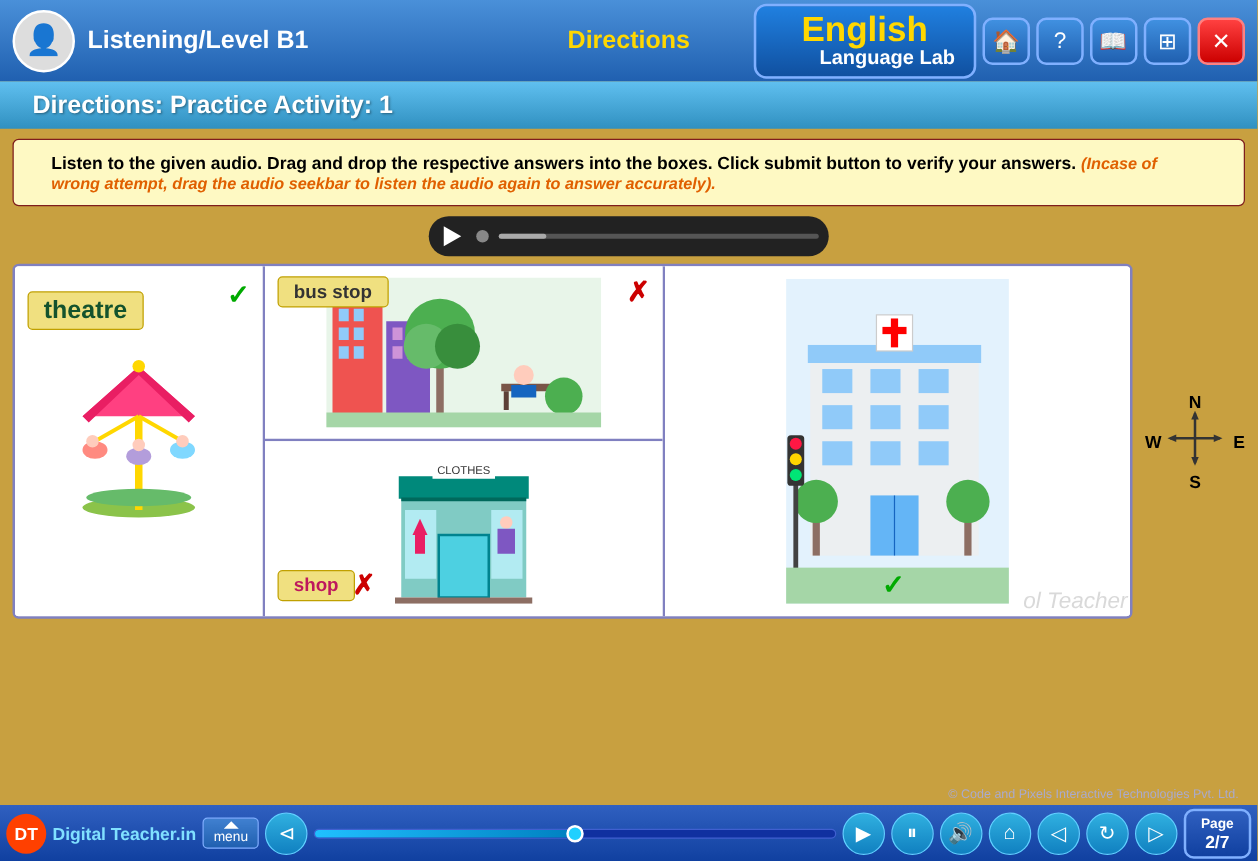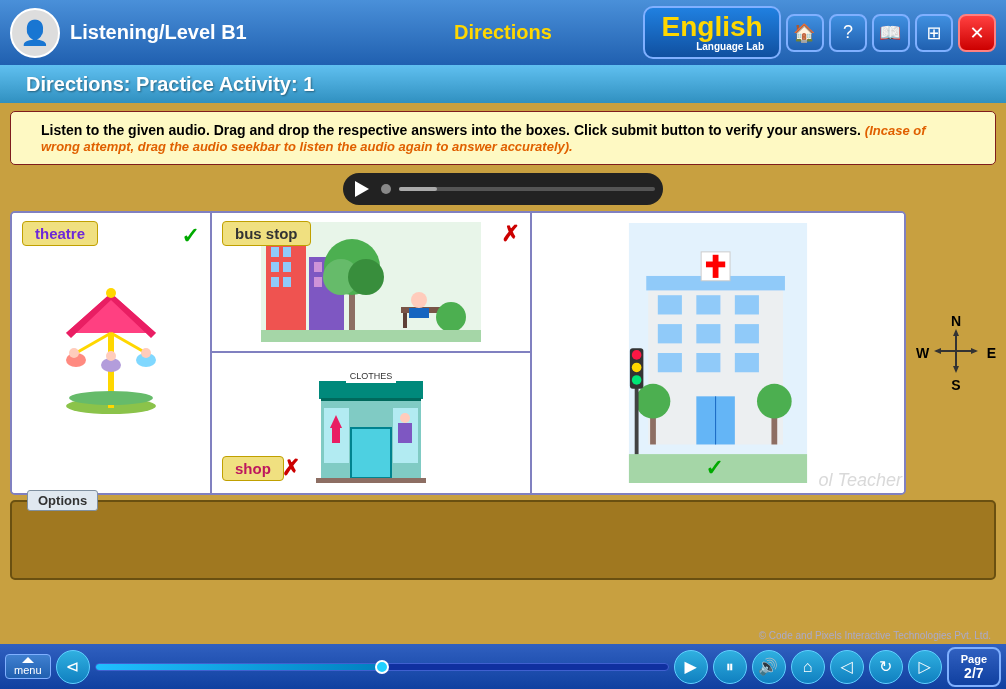--- a/index.html
+++ b/index.html
@@ -58,21 +58,21 @@
       margin-right: 5px;
     }
     .header-logo-top {
       color: #ffd700;
       font-size: 28px;
       font-weight: bold;
       line-height: 1;
     }
     .header-logo-bottom {
       color: #fff;
-      font-size: 10px;
+      font-size: 16px;
       font-weight: bold;
       padding-left: 36px;
     }
     .header-icons {
       display: flex;
       gap: 5px;
       align-items: center;
     }
     .header-icon-btn {
       width: 38px;
@@ -223,29 +223,29 @@
     .grid-cell-half {
       height: 140px;
       border-bottom: 2px solid #8080c0;
     }
     .grid-cell-half-bottom {
       height: 140px;
     }
 
     .answer-label {
       position: absolute;
-      top: 8px;
+      top: 20px;
       left: 10px;
       background: #f0e080;
       border: 1px solid #c0a000;
       border-radius: 4px;
       padding: 3px 12px;
       font-weight: bold;
-      font-size: 15px;
-      color: #6d28d9;
+      font-size: 20px;
+      color: #14532d;
     }
     .answer-label-top {
       position: absolute;
       top: 8px;
       left: 10px;
       background: #f0e080;
       border: 1px solid #c0a000;
       border-radius: 4px;
       padding: 3px 12px;
       font-weight: bold;
@@ -710,28 +710,31 @@
           <polygon points="3,25 10,22 10,28" fill="#333"></polygon>
           <polygon points="47,25 40,22 40,28" fill="#333"></polygon>
         </svg>
       </div>
     </div>
   </div>
 
 </div>
 
 <div class="options-area">
-  <div class="options-box">
-    <div class="options-label">Options</div>
-  </div>
 </div>
 
 <div class="copyright">© Code and Pixels Interactive Technologies Pvt. Ltd.</div>
 
 <div class="bottom-bar">
+  <div class="bottom-logo">
+    <div class="bottom-logo-icon">DT</div>
+    <div class="bottom-logo-text">
+      <span>Digital Teacher</span><span style="color:#80e0ff;">.in</span>
+    </div>
+  </div>
   <div class="menu-btn">
     <div class="menu-triangle"></div>
     <span>menu</span>
   </div>
   <div class="bottom-ctrl-btn">⊲</div>
   <div class="bottom-progress">
     <div class="bottom-progress-fill"></div>
     <div class="bottom-progress-thumb"></div>
   </div>
   <div class="bottom-ctrl-btn">▶</div>

